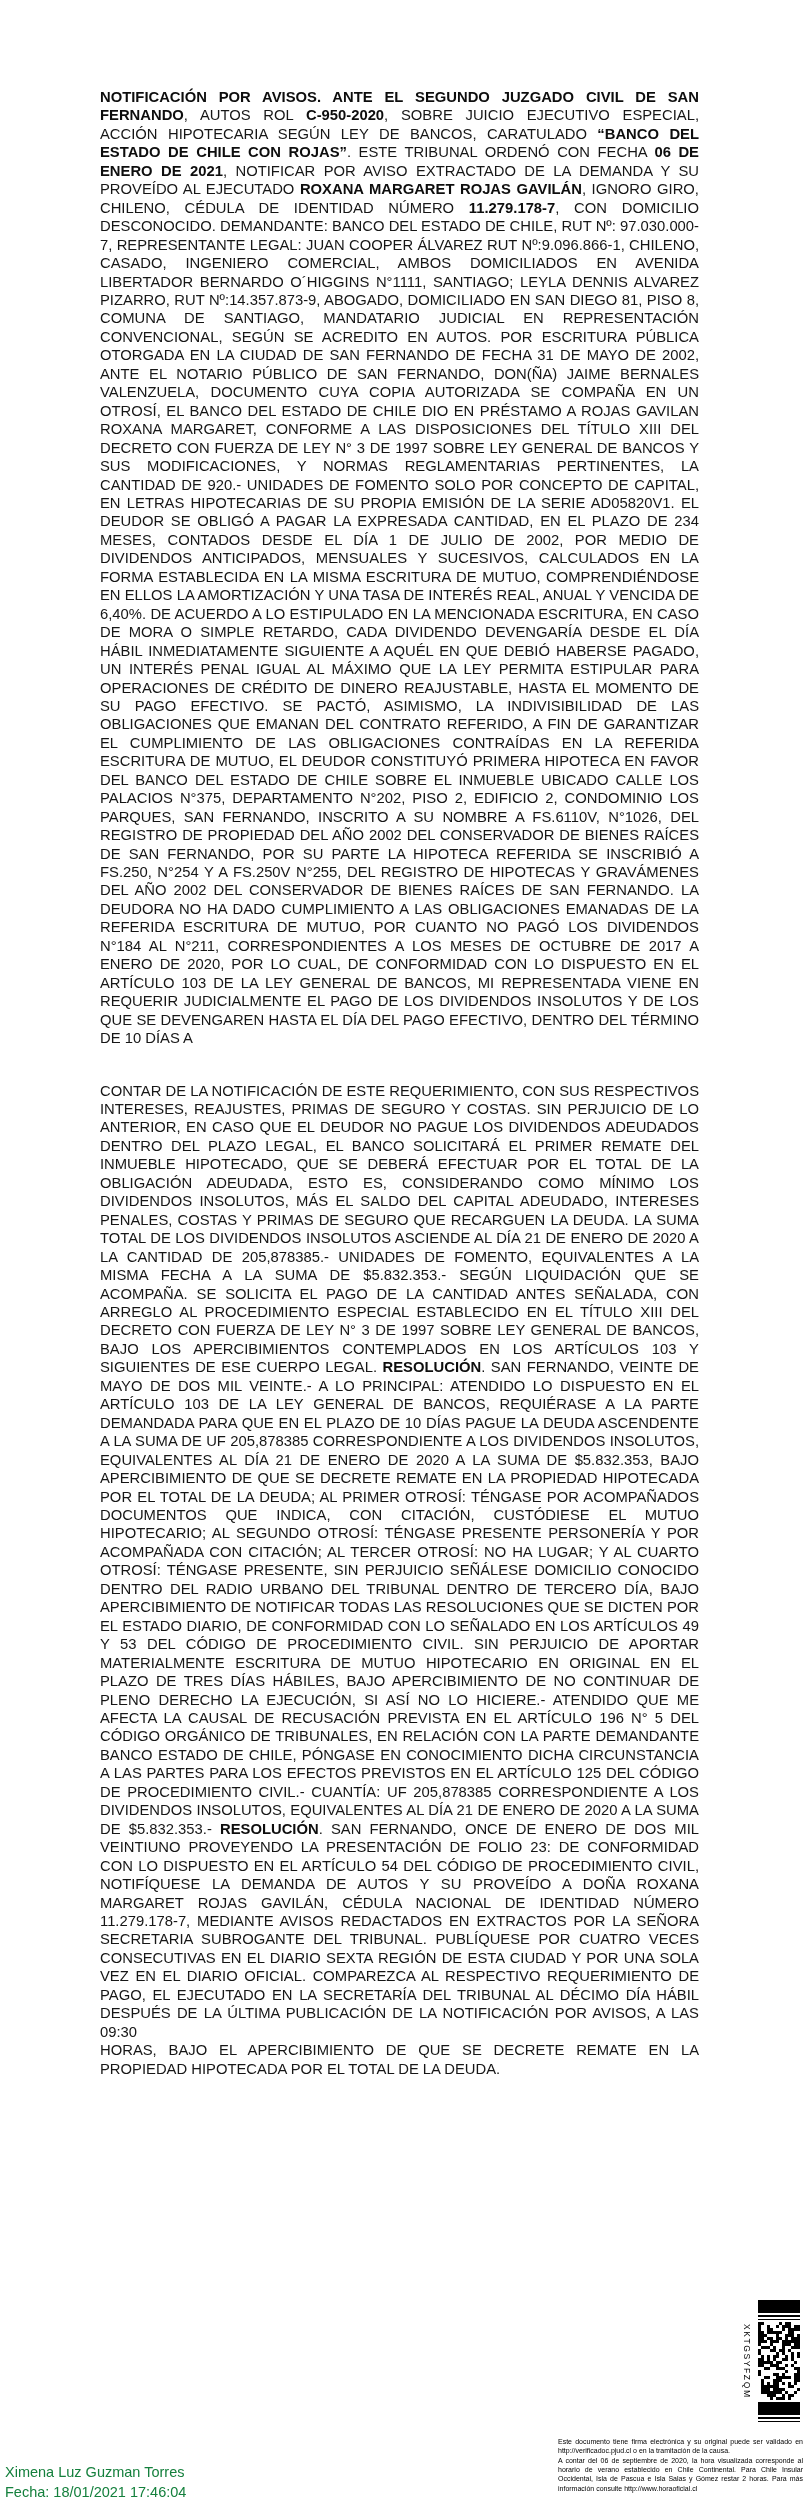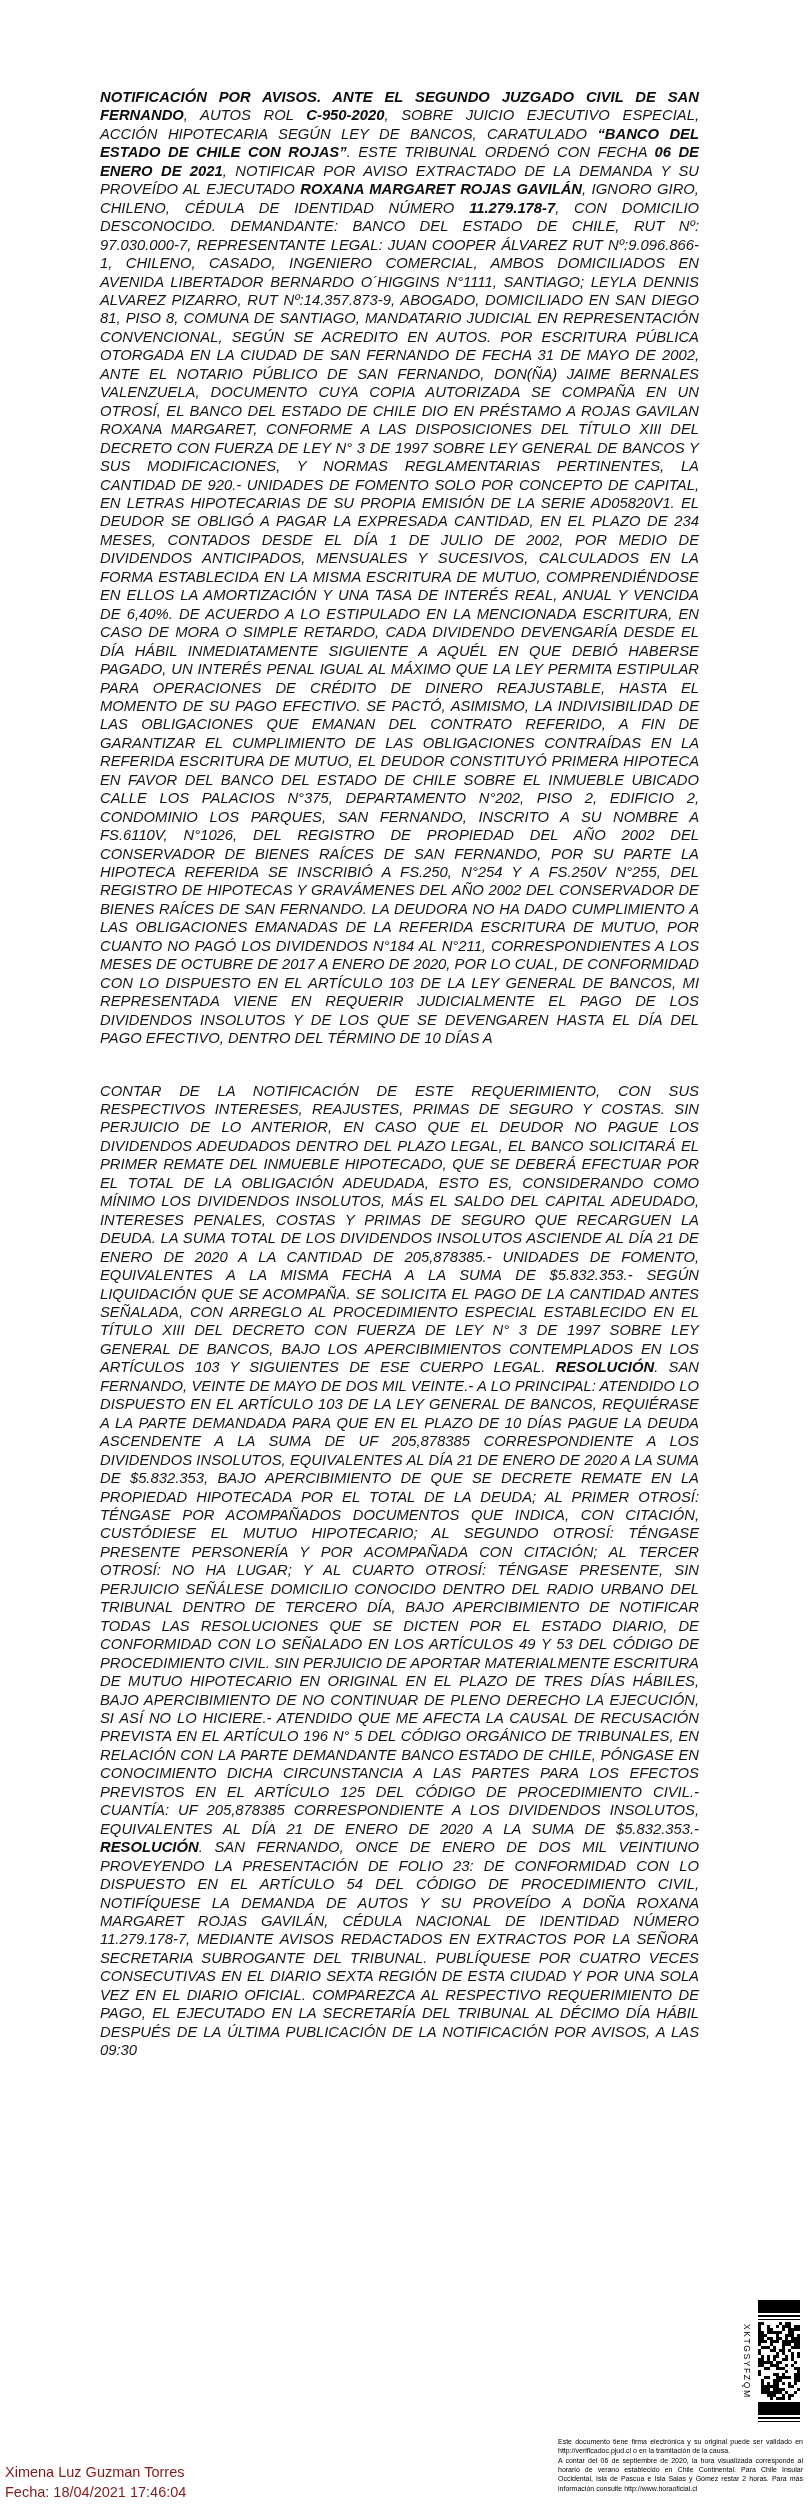--- a/index.html
+++ b/index.html
@@ -13,34 +13,33 @@
   }
   .doc-text {
     position: absolute;
     left: 100px;
     top: 88px;
     width: 599px;
     font-size: 14.8px;
     line-height: 18.45px;
     text-align: justify;
     color: #161616;
-    font-style: italic;
   }
   .doc-text p { margin: 0; }
   .doc-text p.gap-large { margin-bottom: 34px; }
   .doc-text p.gap-small { }
   .doc-text b { font-weight: bold; color: #0d0d0d; }
 
   .signature {
     position: absolute;
     left: 5px;
     top: 2463px;
     font-size: 14.5px;
     line-height: 19.5px;
-    color: #7f1d1d;
+    color: #15803d;
   }
 
   .legal-notes {
     position: absolute;
     left: 558px;
     top: 2437px;
     width: 245px;
     font-size: 7px;
     line-height: 9.35px;
     text-align: justify;
@@ -84,25 +83,26 @@
     grid-auto-rows: 3px;
   }
   .bar-matrix .on { background: #000; }
 </style>
 </head>
 <body>
 
 <div class="doc-text">
   <p class="gap-large"><b>NOTIFICACIÓN POR AVISOS. ANTE EL SEGUNDO JUZGADO CIVIL DE SAN FERNANDO</b><span>, AUTOS ROL </span><b>C-950-2020</b><span>, SOBRE JUICIO EJECUTIVO ESPECIAL, ACCIÓN HIPOTECARIA SEGÚN LEY DE BANCOS, CARATULADO </span><b>“BANCO DEL ESTADO DE CHILE CON ROJAS”</b><span>. ESTE TRIBUNAL ORDENÓ CON FECHA </span><b>06 DE ENERO DE 2021</b><span>, NOTIFICAR POR AVISO EXTRACTADO DE LA DEMANDA Y SU PROVEÍDO AL EJECUTADO </span><b>ROXANA MARGARET ROJAS GAVILÁN</b><span>, IGNORO GIRO, CHILENO, CÉDULA DE IDENTIDAD NÚMERO </span><b>11.279.178-7</b><span>, CON DOMICILIO DESCONOCIDO. DEMANDANTE: BANCO DEL ESTADO DE CHILE, RUT Nº: 97.030.000-7, REPRESENTANTE LEGAL: JUAN COOPER ÁLVAREZ RUT Nº:9.096.866-1, CHILENO, CASADO, INGENIERO COMERCIAL, AMBOS DOMICILIADOS EN AVENIDA LIBERTADOR BERNARDO O´HIGGINS N°1111, SANTIAGO; LEYLA DENNIS ALVAREZ PIZARRO, RUT Nº:14.357.873-9, ABOGADO, DOMICILIADO EN SAN DIEGO 81, PISO 8, COMUNA DE SANTIAGO, MANDATARIO JUDICIAL EN REPRESENTACIÓN CONVENCIONAL, SEGÚN SE ACREDITO EN AUTOS. POR ESCRITURA PÚBLICA OTORGADA EN LA CIUDAD DE SAN FERNANDO DE FECHA 31 DE MAYO DE 2002, ANTE EL NOTARIO PÚBLICO DE SAN FERNANDO, DON(ÑA) JAIME BERNALES VALENZUELA, DOCUMENTO CUYA COPIA AUTORIZADA SE COMPAÑA EN UN OTROSÍ, EL BANCO DEL ESTADO DE CHILE DIO EN PRÉSTAMO A ROJAS GAVILAN ROXANA MARGARET, CONFORME A LAS DISPOSICIONES DEL TÍTULO XIII DEL DECRETO CON FUERZA DE LEY N° 3 DE 1997 SOBRE LEY GENERAL DE BANCOS Y SUS MODIFICACIONES, Y NORMAS REGLAMENTARIAS PERTINENTES, LA CANTIDAD DE 920.- UNIDADES DE FOMENTO SOLO POR CONCEPTO DE CAPITAL, EN LETRAS HIPOTECARIAS DE SU PROPIA EMISIÓN DE LA SERIE AD05820V1. EL DEUDOR SE OBLIGÓ A PAGAR LA EXPRESADA CANTIDAD, EN EL PLAZO DE 234 MESES, CONTADOS DESDE EL DÍA 1 DE JULIO DE 2002, POR MEDIO DE DIVIDENDOS ANTICIPADOS, MENSUALES Y SUCESIVOS, CALCULADOS EN LA FORMA ESTABLECIDA EN LA MISMA ESCRITURA DE MUTUO, COMPRENDIÉNDOSE EN ELLOS LA AMORTIZACIÓN Y UNA TASA DE INTERÉS REAL, ANUAL Y VENCIDA DE 6,40%. DE ACUERDO A LO ESTIPULADO EN LA MENCIONADA ESCRITURA, EN CASO DE MORA O SIMPLE RETARDO, CADA DIVIDENDO DEVENGARÍA DESDE EL DÍA HÁBIL INMEDIATAMENTE SIGUIENTE A AQUÉL EN QUE DEBIÓ HABERSE PAGADO, UN INTERÉS PENAL IGUAL AL MÁXIMO QUE LA LEY PERMITA ESTIPULAR PARA OPERACIONES DE CRÉDITO DE DINERO REAJUSTABLE, HASTA EL MOMENTO DE SU PAGO EFECTIVO. SE PACTÓ, ASIMISMO, LA INDIVISIBILIDAD DE LAS OBLIGACIONES QUE EMANAN DEL CONTRATO REFERIDO, A FIN DE GARANTIZAR EL CUMPLIMIENTO DE LAS OBLIGACIONES CONTRAÍDAS EN LA REFERIDA ESCRITURA DE MUTUO, EL DEUDOR CONSTITUYÓ PRIMERA HIPOTECA EN FAVOR DEL BANCO DEL ESTADO DE CHILE SOBRE EL INMUEBLE UBICADO CALLE LOS PALACIOS N°375, DEPARTAMENTO N°202, PISO 2, EDIFICIO 2, CONDOMINIO LOS PARQUES, SAN FERNANDO, INSCRITO A SU NOMBRE A FS.6110V, N°1026, DEL REGISTRO DE PROPIEDAD DEL AÑO 2002 DEL CONSERVADOR DE BIENES RAÍCES DE SAN FERNANDO, POR SU PARTE LA HIPOTECA REFERIDA SE INSCRIBIÓ A FS.250, N°254 Y A FS.250V N°255, DEL REGISTRO DE HIPOTECAS Y GRAVÁMENES DEL AÑO 2002 DEL CONSERVADOR DE BIENES RAÍCES DE SAN FERNANDO.  LA DEUDORA NO HA DADO CUMPLIMIENTO A LAS OBLIGACIONES EMANADAS DE LA REFERIDA ESCRITURA DE MUTUO, POR CUANTO NO PAGÓ LOS DIVIDENDOS N°184 AL N°211, CORRESPONDIENTES A LOS MESES DE OCTUBRE DE 2017 A ENERO DE 2020, POR LO CUAL, DE CONFORMIDAD CON LO DISPUESTO EN EL ARTÍCULO 103 DE LA LEY GENERAL DE BANCOS, MI REPRESENTADA VIENE EN REQUERIR JUDICIALMENTE EL PAGO DE LOS DIVIDENDOS INSOLUTOS Y DE LOS QUE SE DEVENGAREN HASTA EL DÍA DEL PAGO EFECTIVO, DENTRO DEL TÉRMINO DE 10 DÍAS A</span></p>
   <p class="gap-small"><span>CONTAR DE LA NOTIFICACIÓN DE ESTE REQUERIMIENTO, CON SUS RESPECTIVOS INTERESES, REAJUSTES, PRIMAS DE SEGURO Y COSTAS. SIN PERJUICIO DE LO ANTERIOR, EN CASO QUE EL DEUDOR NO PAGUE LOS DIVIDENDOS ADEUDADOS DENTRO DEL PLAZO LEGAL, EL BANCO SOLICITARÁ EL PRIMER REMATE DEL INMUEBLE HIPOTECADO, QUE SE DEBERÁ EFECTUAR POR EL TOTAL DE LA OBLIGACIÓN ADEUDADA, ESTO ES, CONSIDERANDO COMO MÍNIMO LOS DIVIDENDOS INSOLUTOS, MÁS EL SALDO DEL CAPITAL ADEUDADO, INTERESES PENALES, COSTAS Y PRIMAS DE SEGURO QUE RECARGUEN LA DEUDA. LA SUMA TOTAL DE LOS DIVIDENDOS INSOLUTOS ASCIENDE AL DÍA 21 DE ENERO DE 2020 A LA CANTIDAD DE 205,878385.- UNIDADES DE FOMENTO, EQUIVALENTES A LA MISMA FECHA A LA SUMA DE $5.832.353.- SEGÚN LIQUIDACIÓN QUE SE ACOMPAÑA. SE SOLICITA EL PAGO DE LA CANTIDAD ANTES SEÑALADA, CON ARREGLO AL PROCEDIMIENTO ESPECIAL ESTABLECIDO EN EL TÍTULO XIII DEL DECRETO CON FUERZA DE LEY N° 3 DE 1997 SOBRE LEY GENERAL DE BANCOS, BAJO LOS APERCIBIMIENTOS CONTEMPLADOS EN LOS ARTÍCULOS 103 Y SIGUIENTES DE ESE CUERPO LEGAL. </span><b>RESOLUCIÓN</b><span>. SAN FERNANDO, VEINTE DE MAYO DE DOS MIL VEINTE.- A LO PRINCIPAL: ATENDIDO LO DISPUESTO EN EL ARTÍCULO 103 DE LA LEY GENERAL DE BANCOS, REQUIÉRASE A LA PARTE DEMANDADA PARA QUE EN EL PLAZO DE 10 DÍAS PAGUE LA DEUDA ASCENDENTE A LA SUMA DE UF 205,878385 CORRESPONDIENTE A LOS DIVIDENDOS INSOLUTOS, EQUIVALENTES AL DÍA 21 DE ENERO DE 2020 A LA SUMA DE $5.832.353, BAJO APERCIBIMIENTO DE QUE SE DECRETE REMATE EN LA PROPIEDAD HIPOTECADA POR EL TOTAL DE LA DEUDA; AL PRIMER OTROSÍ: TÉNGASE POR ACOMPAÑADOS DOCUMENTOS QUE INDICA, CON CITACIÓN, CUSTÓDIESE EL MUTUO HIPOTECARIO; AL SEGUNDO OTROSÍ: TÉNGASE PRESENTE PERSONERÍA Y POR ACOMPAÑADA CON CITACIÓN; AL TERCER OTROSÍ: NO HA LUGAR; Y AL CUARTO OTROSÍ: TÉNGASE PRESENTE, SIN PERJUICIO SEÑÁLESE DOMICILIO CONOCIDO DENTRO DEL RADIO URBANO DEL TRIBUNAL DENTRO DE TERCERO DÍA, BAJO APERCIBIMIENTO DE NOTIFICAR TODAS LAS RESOLUCIONES QUE SE DICTEN POR EL ESTADO DIARIO, DE CONFORMIDAD CON LO SEÑALADO EN LOS ARTÍCULOS 49 Y 53 DEL CÓDIGO DE PROCEDIMIENTO CIVIL. SIN PERJUICIO DE APORTAR MATERIALMENTE ESCRITURA DE MUTUO HIPOTECARIO EN ORIGINAL EN EL PLAZO DE TRES DÍAS HÁBILES, BAJO APERCIBIMIENTO DE NO CONTINUAR DE PLENO DERECHO LA EJECUCIÓN, SI ASÍ NO LO HICIERE.- ATENDIDO QUE ME AFECTA LA CAUSAL DE RECUSACIÓN PREVISTA EN EL ARTÍCULO 196 N° 5 DEL CÓDIGO ORGÁNICO DE TRIBUNALES, EN RELACIÓN CON LA PARTE DEMANDANTE BANCO ESTADO DE CHILE, PÓNGASE EN CONOCIMIENTO DICHA CIRCUNSTANCIA A LAS PARTES PARA LOS EFECTOS PREVISTOS EN EL ARTÍCULO 125 DEL CÓDIGO DE PROCEDIMIENTO CIVIL.-  CUANTÍA: UF 205,878385 CORRESPONDIENTE A LOS DIVIDENDOS INSOLUTOS, EQUIVALENTES AL DÍA 21 DE ENERO DE 2020 A LA SUMA DE $5.832.353.- </span><b>RESOLUCIÓN</b><span>. SAN FERNANDO, ONCE DE ENERO DE DOS MIL VEINTIUNO PROVEYENDO LA PRESENTACIÓN DE FOLIO 23: DE CONFORMIDAD CON LO DISPUESTO EN EL ARTÍCULO 54 DEL CÓDIGO DE PROCEDIMIENTO CIVIL, NOTIFÍQUESE LA DEMANDA DE AUTOS Y SU PROVEÍDO A DOÑA ROXANA MARGARET ROJAS GAVILÁN, CÉDULA NACIONAL DE IDENTIDAD NÚMERO 11.279.178-7, MEDIANTE AVISOS REDACTADOS EN EXTRACTOS POR LA SEÑORA SECRETARIA SUBROGANTE DEL TRIBUNAL. PUBLÍQUESE POR CUATRO VECES CONSECUTIVAS EN EL DIARIO SEXTA REGIÓN DE ESTA CIUDAD Y POR UNA SOLA VEZ EN EL DIARIO OFICIAL.  COMPAREZCA AL RESPECTIVO REQUERIMIENTO DE PAGO, EL EJECUTADO EN LA SECRETARÍA DEL TRIBUNAL AL DÉCIMO DÍA HÁBIL DESPUÉS DE LA ÚLTIMA PUBLICACIÓN DE LA NOTIFICACIÓN POR AVISOS, A LAS 09:30</span></p>
+  <p><span>HORAS, BAJO EL APERCIBIMIENTO DE QUE SE DECRETE REMATE EN LA PROPIEDAD HIPOTECADA POR EL TOTAL DE LA DEUDA.</span></p>
 </div>
 
 <div class="signature">
   <div>Ximena Luz Guzman Torres</div>
-  <div>Fecha: 18/04/2021 17:46:04</div>
+  <div>Fecha: 18/01/2021 17:46:04</div>
 </div>
 
 <div class="barcode-wrap">
   <div class="barcode-code">XKTGSYFZQM</div>
   <div class="barcode">
     <div class="bar-solid"></div>
     <div class="bar-lines"></div>
     <div class="bar-matrix" id="barcode-matrix">
         <div class="on"></div>
         <div class="on"></div>

